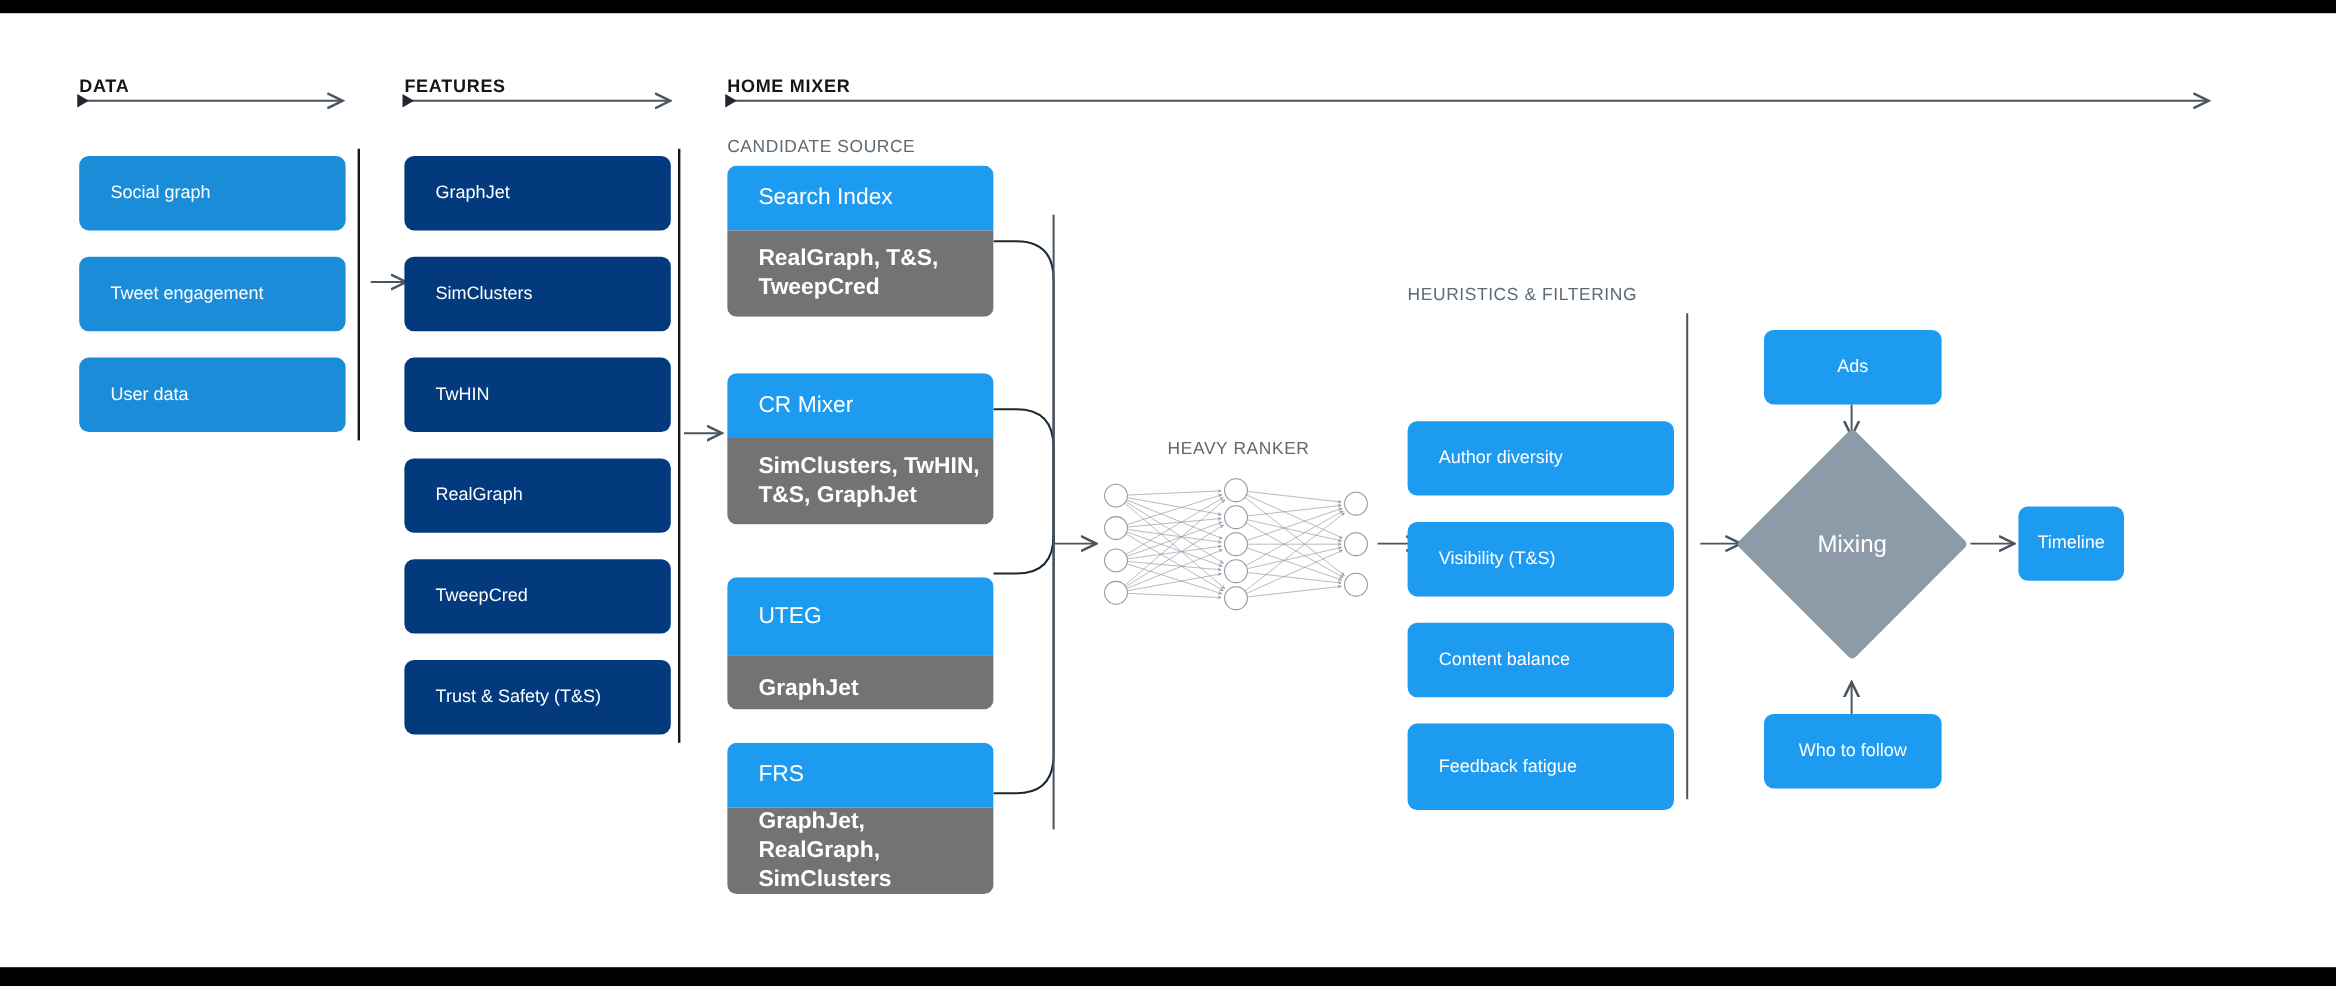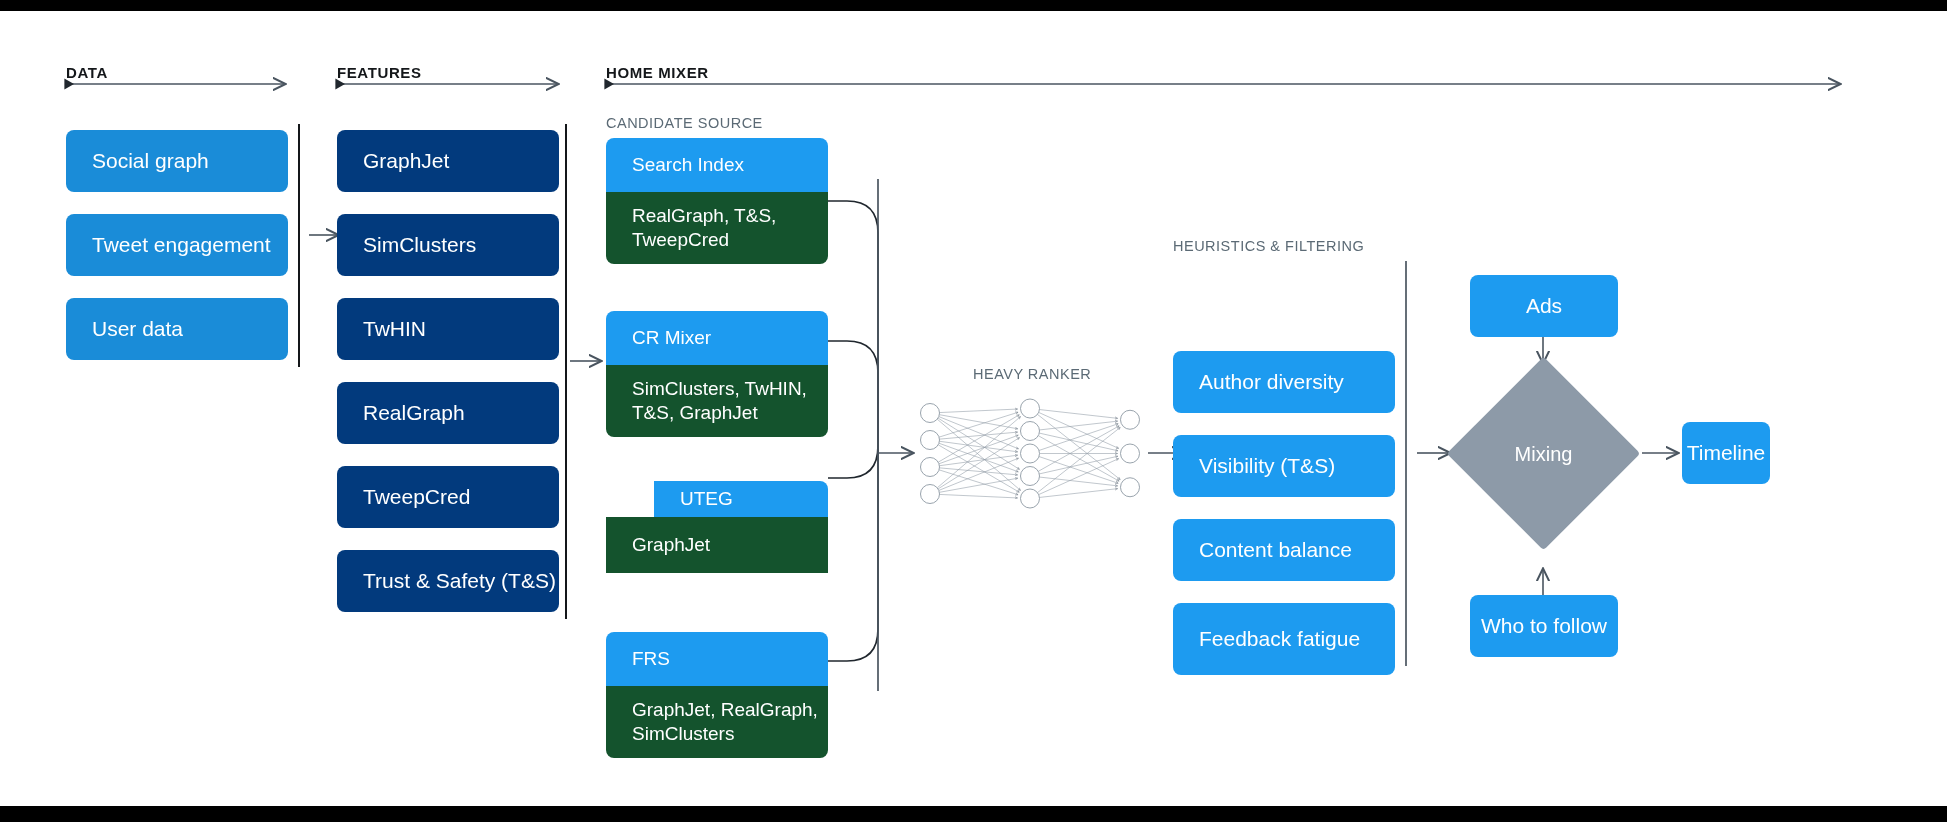--- a/index.html
+++ b/index.html
@@ -52,21 +52,21 @@
 
   
   .box {
     position: absolute;
     border-radius: 8px;
     display: flex;
     align-items: center;
     box-sizing: border-box;
     padding-left: 26px;
     color: #ffffff;
-    font-size: 21px;
+    font-size: 15px;
     line-height: 1.28;
   }
   .box.light { background: #1a8cd8; }
   .box.navy  { background: #023a7d; }
   .box.bright{ background: #1d9bf0; }
   .box.center { justify-content: center; padding-left: 0; }
 
   
   .cs-card {
     position: absolute;
@@ -77,29 +77,30 @@
   .cs-head {
     background: #1d9bf0;
     color: #ffffff;
     font-size: 19px;
     display: flex;
     align-items: center;
     padding-left: 26px;
     box-sizing: border-box;
   }
   .cs-body {
-    background: #14532d;
+    background: #737373;
     color: #ffffff;
     font-size: 19px;
     line-height: 1.27;
     display: flex;
     align-items: center;
     padding-left: 26px;
     padding-right: 10px;
     box-sizing: border-box;
+    font-weight: bold;
   }
 
   
   .vsep {
     position: absolute;
     width: 2px;
     background: #14171a;
   }
 
   
@@ -247,25 +248,25 @@
 TweepCred</div>
   </div>
 
   <div class="cs-card" style="left:589px; top:300px; width:222px; height:126px;">
     <div class="cs-head" style="height:54px;">CR Mixer</div>
     <div class="cs-body" style="height:72px; white-space:pre-line;">SimClusters, TwHIN,
 T&amp;S, GraphJet</div>
   </div>
 
   <div class="cs-card" style="left:589px; top:470px; width:222px; height:110px;">
-    <div class="cs-head" style="height:36px;margin-left:48px;">UTEG</div>
+    <div class="cs-head" style="height:65px;">UTEG</div>
     <div class="cs-body" style="height:56px; white-space:pre-line;">GraphJet</div>
   </div>
 
-  <div class="cs-card" style="left:589px; top:608px; width:222px; height:126px;margin-top:13px;">
+  <div class="cs-card" style="left:589px; top:608px; width:222px; height:126px;">
     <div class="cs-head" style="height:54px;">FRS</div>
     <div class="cs-body" style="height:72px; white-space:pre-line;">GraphJet, RealGraph,
 SimClusters</div>
   </div>
 
   <div class="nn-wrap" style="left:895px; top:375px; width:236px; height:135px;">
     <svg id="nn-svg" viewBox="0 0 236 135" width="236" height="135">
       <defs>
         <marker id="nnArrow" markerWidth="6" markerHeight="6" refX="5" refY="3" orient="auto" markerUnits="strokeWidth">
           <path d="M0,0.8 L5,3 L0,5.2" fill="none" stroke="#6b7681" stroke-width="0.9"></path>

